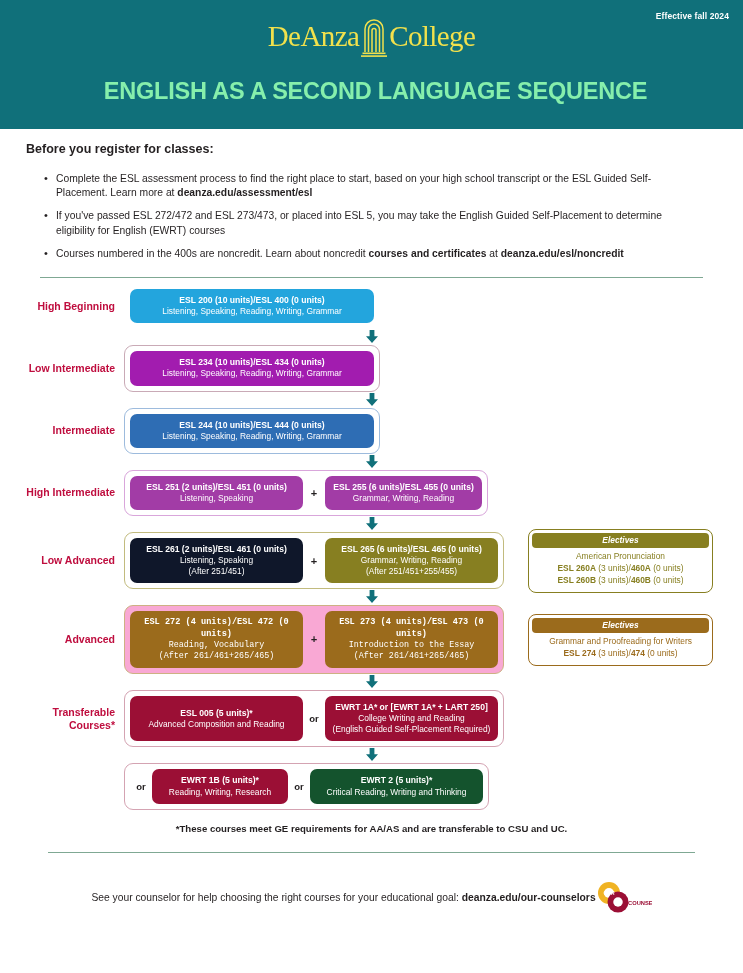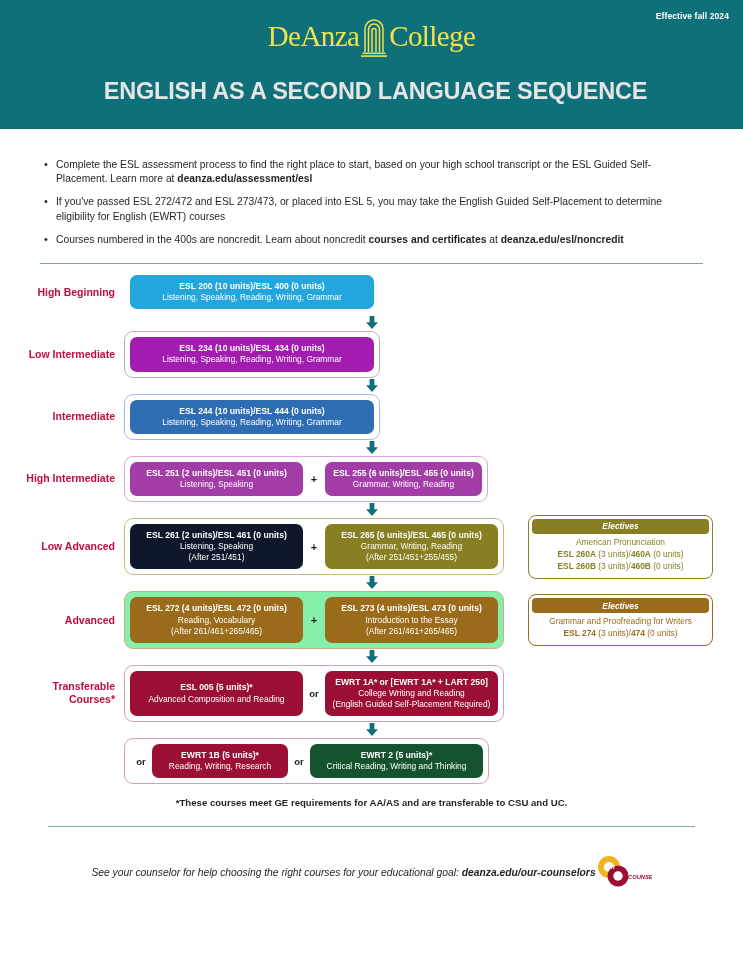--- a/index.html
+++ b/index.html
@@ -42,21 +42,21 @@
     font-size: 29px;
     font-weight: normal;
     letter-spacing: -0.6px;
     line-height: 1;
   }
   .logo-arch { width: 26px; height: 44px; display:block; }
   .banner-title {
     position: absolute;
     left: 8px; right: 0; top: 78px;
     text-align: center;
-    color: #e5e5e5;
+    color: #86efac;
     font-size: 23.5px;
     font-weight: bold;
     letter-spacing: -0.2px;
     font-stretch: condensed;
   }
 
   
   .intro { padding: 13px 26px 0 26px; }
   .intro h2 {
     margin: 0 0 8px 0;
@@ -178,21 +178,20 @@
     height: 0;
     border-top: 1.3px solid #7fa893;
     margin: 18px 48px 0 48px;
   }
   .footer {
     margin-top: 28px;
     padding: 0 26px 0 26px;
     display: flex;
     align-items: center;
     justify-content: center;
-    font-style: italic;
   }
   .footer .ftext { font-size: 10.3px; color: #231f20; }
   .footer .ftext b { font-weight: bold; }
   .oc-logo { width: 56px; height: 34px; }
 </style>
 </head>
 <body>
 
 <div class="header">
   <div class="effective">Effective fall 2024</div>
@@ -206,20 +205,21 @@
       </g>
       <rect x="1.5" y="38.5" width="23" height="1.6" fill="#f2e14c"></rect>
       <rect x="0" y="41.3" width="26" height="1.6" fill="#f2e14c"></rect>
     </svg>
     <span class="logo-word">College</span>
   </div>
   <div class="banner-title">ENGLISH AS A SECOND LANGUAGE SEQUENCE</div>
 </div>
 
 <div class="intro">
+  <h2>Before you register for classes:</h2>
   <ul id="bullets">
       <li><span>Complete the ESL assessment process to find the right place to start, based on your high school transcript or the ESL Guided Self-Placement. Learn more at </span><b>deanza.edu/assessment/esl</b></li>
       <li><span>If you've passed ESL 272/472 and ESL 273/473, or placed into ESL 5, you may take the English Guided Self-Placement to determine eligibility for English (EWRT) courses</span></li>
       <li><span>Courses numbered in the 400s are noncredit. Learn about noncredit </span><b>courses and certificates</b><span> at </span><b>deanza.edu/esl/noncredit</b></li>
     </ul>
 </div>
 <div class="rule"></div>
 
 <div class="flow" id="flow">
     <div class="row">
@@ -307,21 +307,21 @@
         </div>
       </div>
     </div>
     <div class="arrow">
       <svg width="14" height="14" viewBox="0 0 14 14">
         <path d="M4.6 0 H9.4 V6.2 H13 L7 13 L1 6.2 H4.6 Z" fill="#10707a"></path>
       </svg>
     </div>
     <div class="row">
       <div class="lvl-label">Advanced</div>
-      <div class="group" style="border: 1.2px solid rgb(205, 177, 131); background: #86efac;">
+      <div class="group" style="border: 1.2px solid rgb(205, 177, 131); background: #f9a8d4; font-family: Liberation Mono, monospace;">
         <div class="box" style="background: rgb(155, 107, 28); width: 173px;">
           <div class="code">ESL 272 (4 units)/ESL 472 (0 units)</div>
           <div class="desc">Reading, Vocabulary</div>
           <div class="note">(After 261/461+265/465)</div>
         </div>
         <div class="joiner">+</div>
         <div class="box" style="background: rgb(155, 107, 28); width: 173px;">
           <div class="code">ESL 273 (4 units)/ESL 473 (0 units)</div>
           <div class="desc">Introduction to the Essay</div>
           <div class="note">(After 261/461+265/465)</div>

